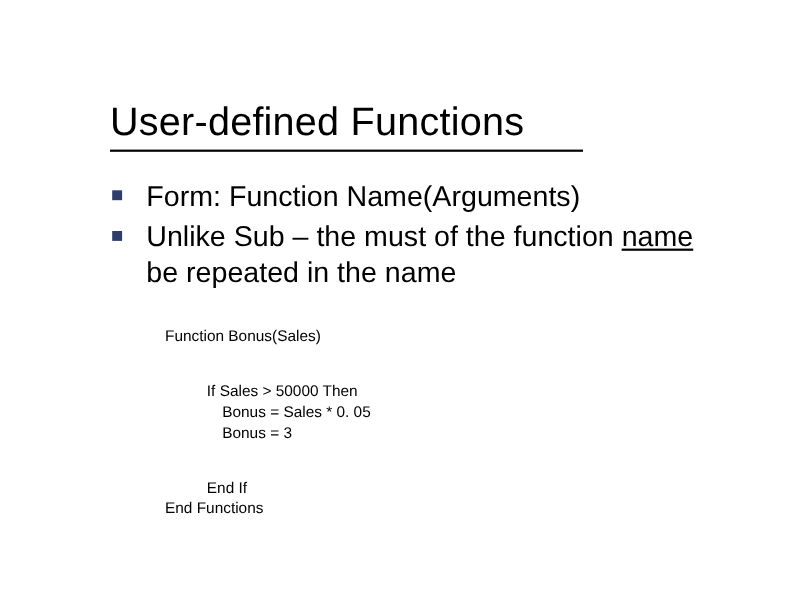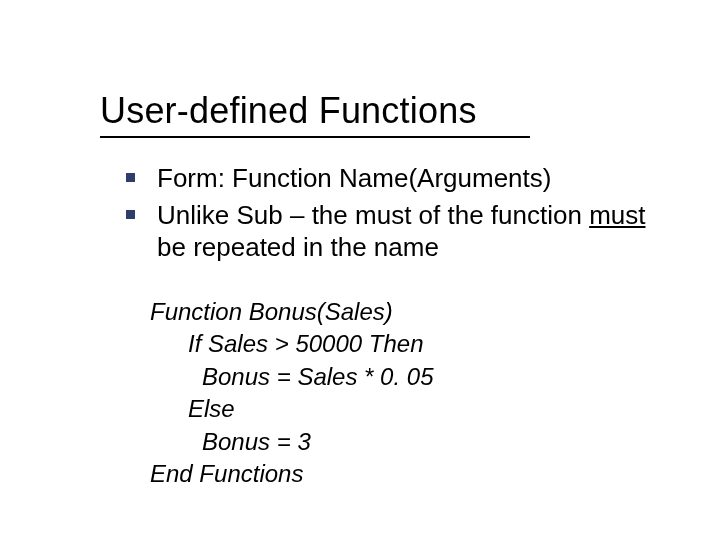--- a/index.html
+++ b/index.html
@@ -28,21 +28,21 @@
   .title-underline {
     position: absolute;
     left: 100px;
     top: 136px;
     width: 430px;
     height: 2px;
     background: #000;
   }
   .content {
     position: absolute;
-    left: 126px;
+    left: 102px;
     top: 162px;
     width: 530px;
   }
   .bullet-row {
     display: flex;
     align-items: flex-start;
     margin-bottom: 4px;
   }
   .square-icon {
     width: 9px;
@@ -56,56 +56,55 @@
     font-size: 26px;
     line-height: 1.25;
   }
   .underline-word {
     text-decoration: underline;
   }
   .code-block {
     position: absolute;
     left: 150px;
     top: 296px;
-    font-size: 24px;
+    font-size: 14px;
     line-height: 1.35;
-    font-style: italic;
   }
   .code-line {
     white-space: pre;
   }
-  .ind1 { padding-left: 38px; }
+  .ind1 { padding-left: 38px; margin-top: 31px; }
   .ind2 { padding-left: 52px; }
 </style>
 </head>
 <body>
 
 <div class="slide">
 
   <div class="title">User-defined Functions</div>
   <div class="title-underline"></div>
 
   <div class="content">
 
     <div class="bullet-row">
       <div class="square-icon"></div>
       <div class="bullet-text">Form: Function Name(Arguments)</div>
     </div>
 
     <div class="bullet-row">
       <div class="square-icon"></div>
       <div class="bullet-text">
-        <span>Unlike Sub – the must of the function </span><span class="underline-word">must</span><span> be repeated in the name</span>
+        <span>Unlike Sub – the must of the function </span><span class="underline-word">name</span><span> be repeated in the name</span>
       </div>
     </div>
 
   </div>
 
   <div class="code-block">
     <div class="code-line">Function Bonus(Sales)</div>
     <div class="code-line ind1">If Sales &gt; 50000 Then</div>
     <div class="code-line ind2">Bonus = Sales * 0. 05</div>
-    <div class="code-line ind1">Else</div>
     <div class="code-line ind2">Bonus = 3</div>
+    <div class="code-line ind1">End If</div>
     <div class="code-line">End Functions</div>
   </div>
 
 </div>
 
 </body></html>

